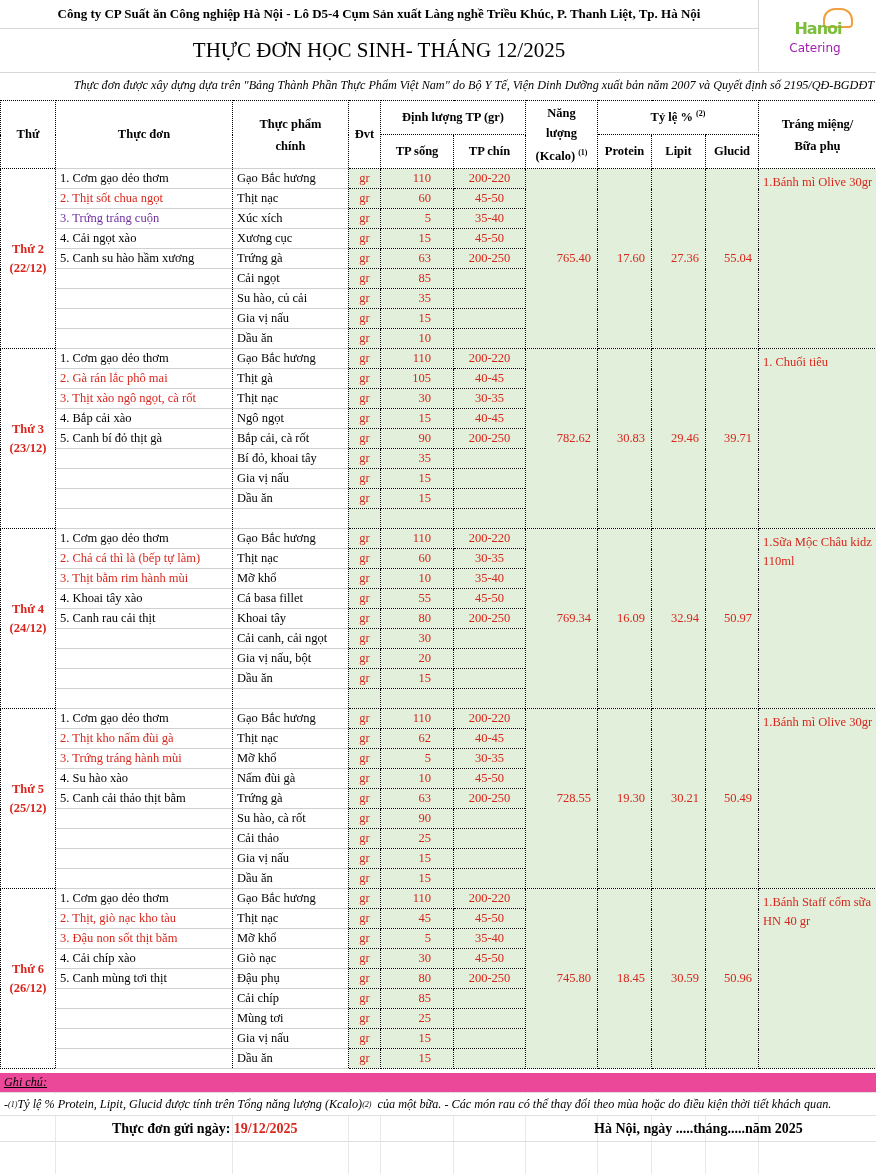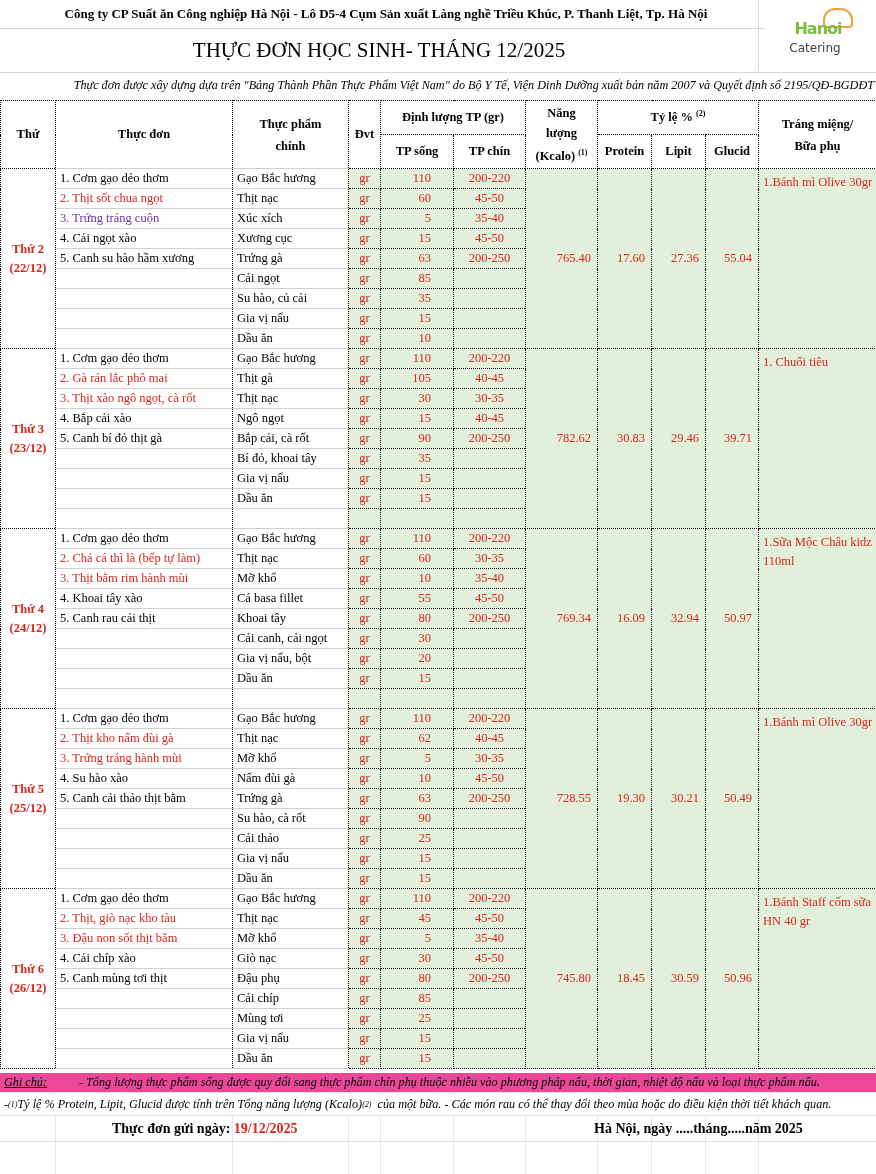--- a/index.html
+++ b/index.html
@@ -3,29 +3,29 @@
 <meta charset="utf-8">
 <style>
   html, body { margin:0; padding:0; background:#ffffff; }
   body { width:876px; height:1174px; overflow:hidden; position:relative;
          font-family:"DejaVu Serif","Liberation Serif",serif; color:#000; }
   .serif { font-family:"Liberation Serif","DejaVu Serif",serif; }
 
   
   .hdr-company { position:absolute; left:0; top:0; width:758px; height:28px;
     display:flex; align-items:center; justify-content:center;
-    font-size:13px; font-weight:bold; border-bottom:1px solid #d8d8d8;padding-left:7px; }
+    font-size:13px; font-weight:bold; border-bottom:1px solid #d8d8d8; }
   .hdr-title { position:absolute; left:0; top:29px; width:758px; height:42px;
     display:flex; align-items:center; justify-content:center;
     font-family:"Liberation Serif","DejaVu Serif",serif; font-size:21px; font-weight:normal; }
   .hdr-title .red { color:#e0141c; }
   .logo { position:absolute; left:758px; top:0; width:118px; height:71px;
     border-left:1px solid #d8d8d8; display:flex; flex-direction:column; align-items:center; justify-content:center; }
   .logo .brand { font-family:"DejaVu Sans",sans-serif; font-size:16px; font-weight:bold; color:#7dbd3e; letter-spacing:-1px; line-height:24px; position:relative; }
-  .logo .sub { font-family:"DejaVu Sans",sans-serif; font-size:12px; color:#404040; line-height:14px; margin-left:-6px; }
+  .logo .sub { font-family:"DejaVu Sans",sans-serif; font-size:12px; color:#a21caf; line-height:14px; margin-left:-6px; }
   .logo .hat { position:absolute; top:8px; left:64px; width:26px; height:16px; border:2px solid #f0a040; border-radius:12px 12px 4px 4px; }
   .hdr-note { position:absolute; left:0; top:72px; width:876px; height:26px; border-top:1px solid #d8d8d8;
     display:flex; align-items:center; justify-content:flex-end;
     font-family:"Liberation Serif","DejaVu Serif",serif; font-style:italic; font-size:12.2px; white-space:nowrap; padding-right:2px; box-sizing:border-box; }
 
   
   table.menu { position:absolute; left:0; top:100px; border-collapse:collapse; table-layout:fixed; width:876px; }
   table.menu td, table.menu th { border:1px dotted #000; padding:0; font-size:12.5px; overflow:hidden; white-space:nowrap; }
   table.menu th { font-weight:bold; font-size:12.5px; text-align:center; vertical-align:middle; background:#fff; }
   table.menu th.hh1 { height:33px; }
@@ -462,21 +462,20 @@
 <div class="gridline" style="left:380px"></div>
 <div class="gridline" style="left:453px"></div>
 <div class="gridline" style="left:525px"></div>
 <div class="gridline" style="left:597px"></div>
 <div class="gridline" style="left:651px"></div>
 <div class="gridline" style="left:705px"></div>
 <div class="gridline" style="left:758px"></div>
 
 <div class="foot note1" style="background:#ec4899;gap:28px;">
   <span class="lbl">Ghi chú:</span>
-  <span> - Tổng lượng thực phẩm sống được quy đổi sang thực phẩm chín phụ thuộc nhiều vào phương pháp nấu, thời gian, nhiệt độ nấu và loại thực phẩm nấu.</span>
 </div>
 <div class="foot note2" style="background:#fff;">
   <span>- </span>
     <span class="sup">(1)</span>
     <span> Tỷ lệ % Protein, Lipit, Glucid được tính trên Tổng năng lượng (Kcalo)</span>
     <span class="sup">(2)</span>
     <span style="white-space:pre;">  của một bữa. - Các món rau có thể thay đổi theo mùa hoặc do điều kiện thời tiết khách quan.</span>
 </div>
 <div class="foot sendrow">
   <span class="left"><span>Thực đơn gửi ngày: </span><span class="date">19/12/2025</span></span>

